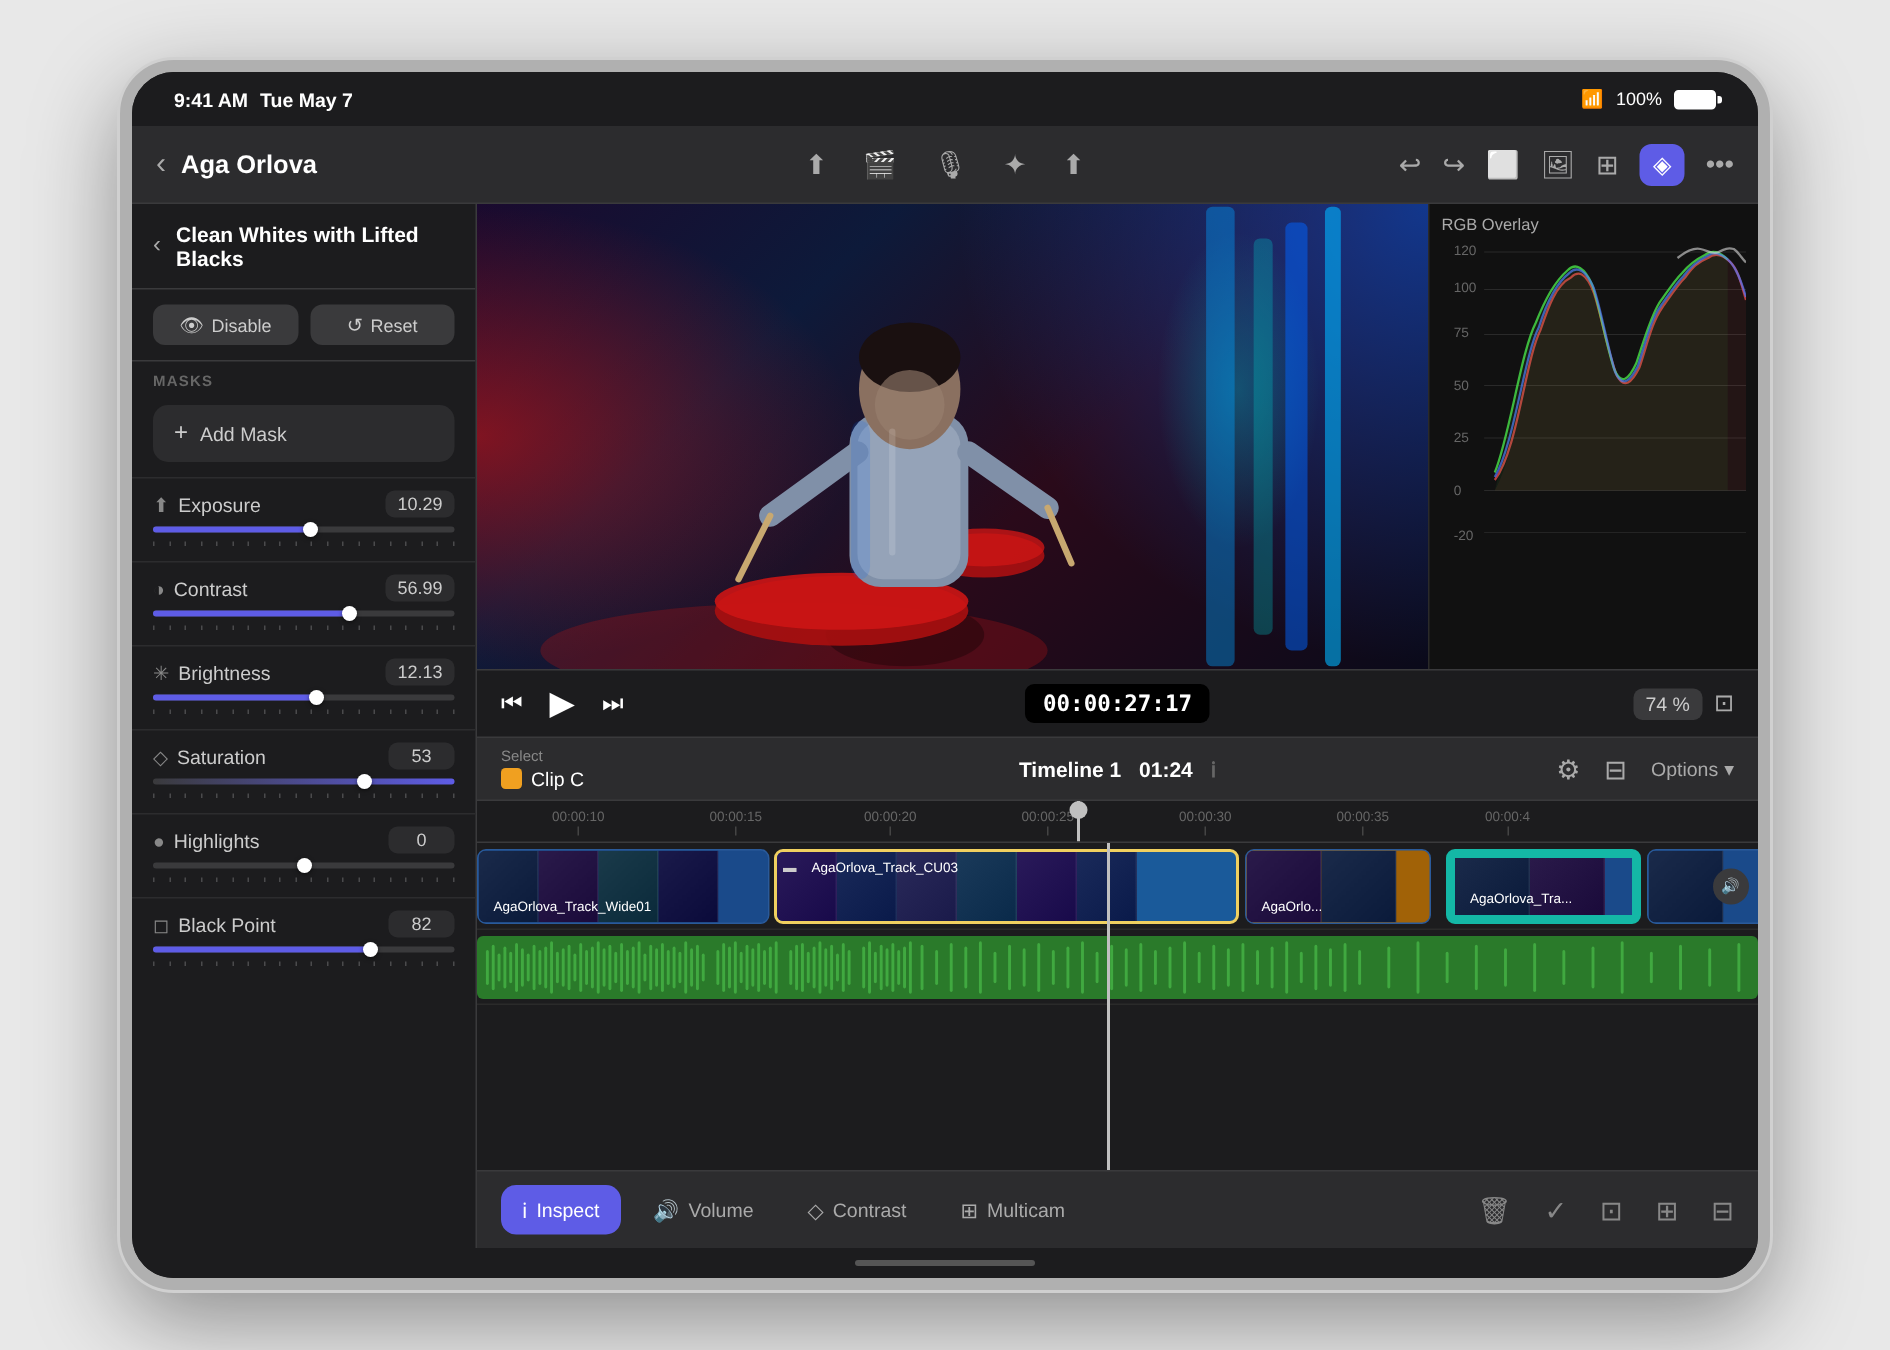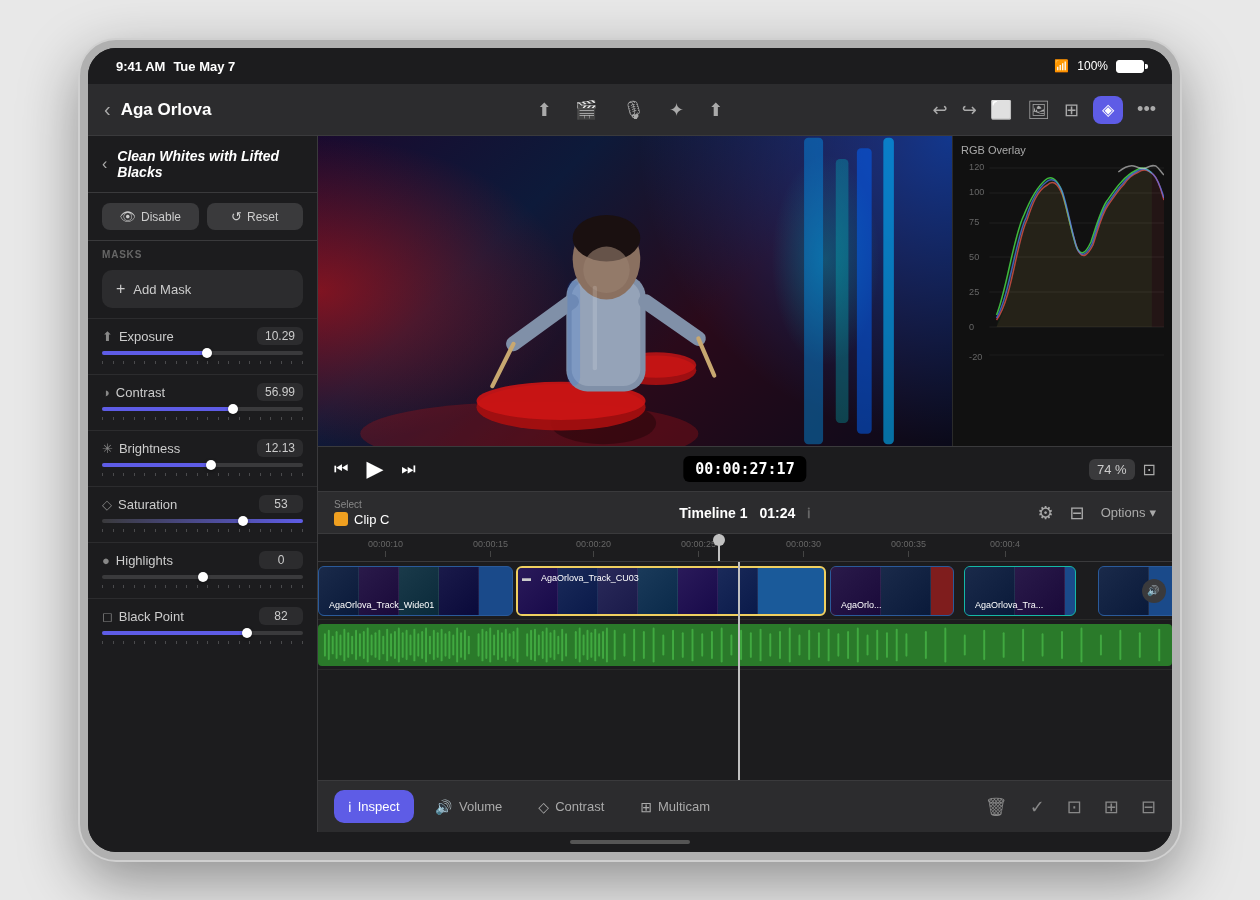--- a/index.html
+++ b/index.html
@@ -161,21 +161,20 @@
     }
     .panel-back {
       color: #aaa;
       font-size: 16px;
     }
     .panel-title {
       color: white;
       font-size: 14px;
       font-weight: 600;
       flex: 1;
-      font-style: italic;
     }
 
     .panel-controls {
       display: flex;
       gap: 8px;
       padding: 10px 14px;
       border-bottom: 1px solid #3a3a3c;
     }
     .ctrl-btn {
       display: flex;
@@ -524,28 +523,28 @@
     }
     .clip-main {
       left: 198px;
       width: 310px;
       background: #1a5a9a;
       border: 2px solid #f0d060;
     }
     .clip-right1 {
       left: 512px;
       width: 124px;
-      background: #7f1d1d;
+      background: #a16207;
       border: 1px solid #2a5a9a;
     }
     .clip-right2 {
       left: 646px;
-      width: 112px;
+      width: 130px;
       background: #1a4a8a;
-      border: 1px solid #14b8a6;
+      border: 6px solid #14b8a6;
     }
     .clip-right3 {
       left: 780px;
       width: 90px;
       background: #1a4a8a;
       border: 1px solid #2a5a9a;
     }
 
     .clip-text {
       color: white;

